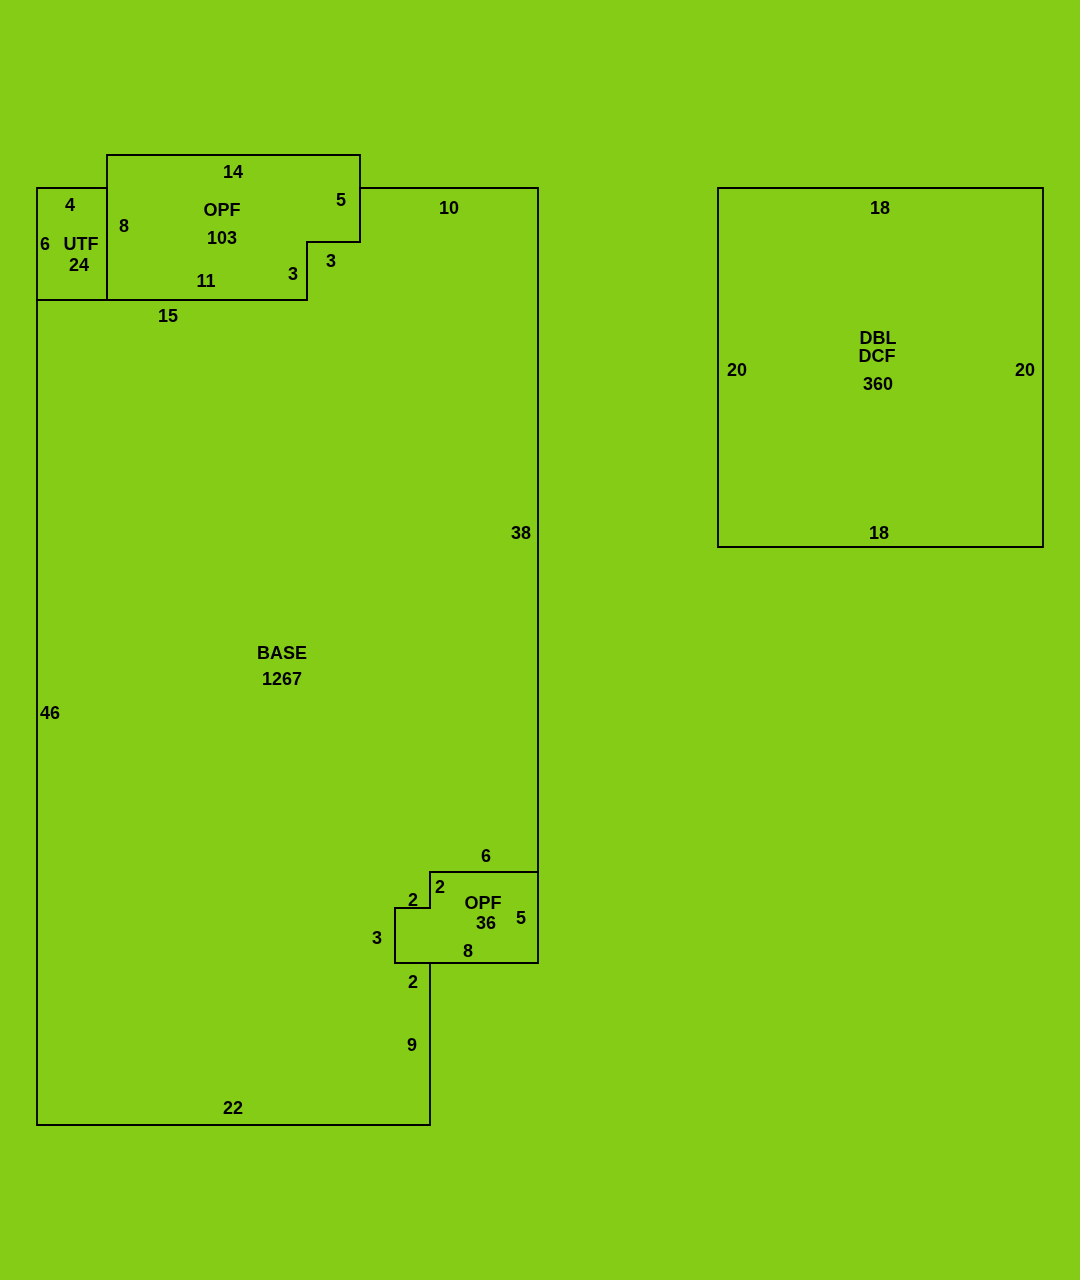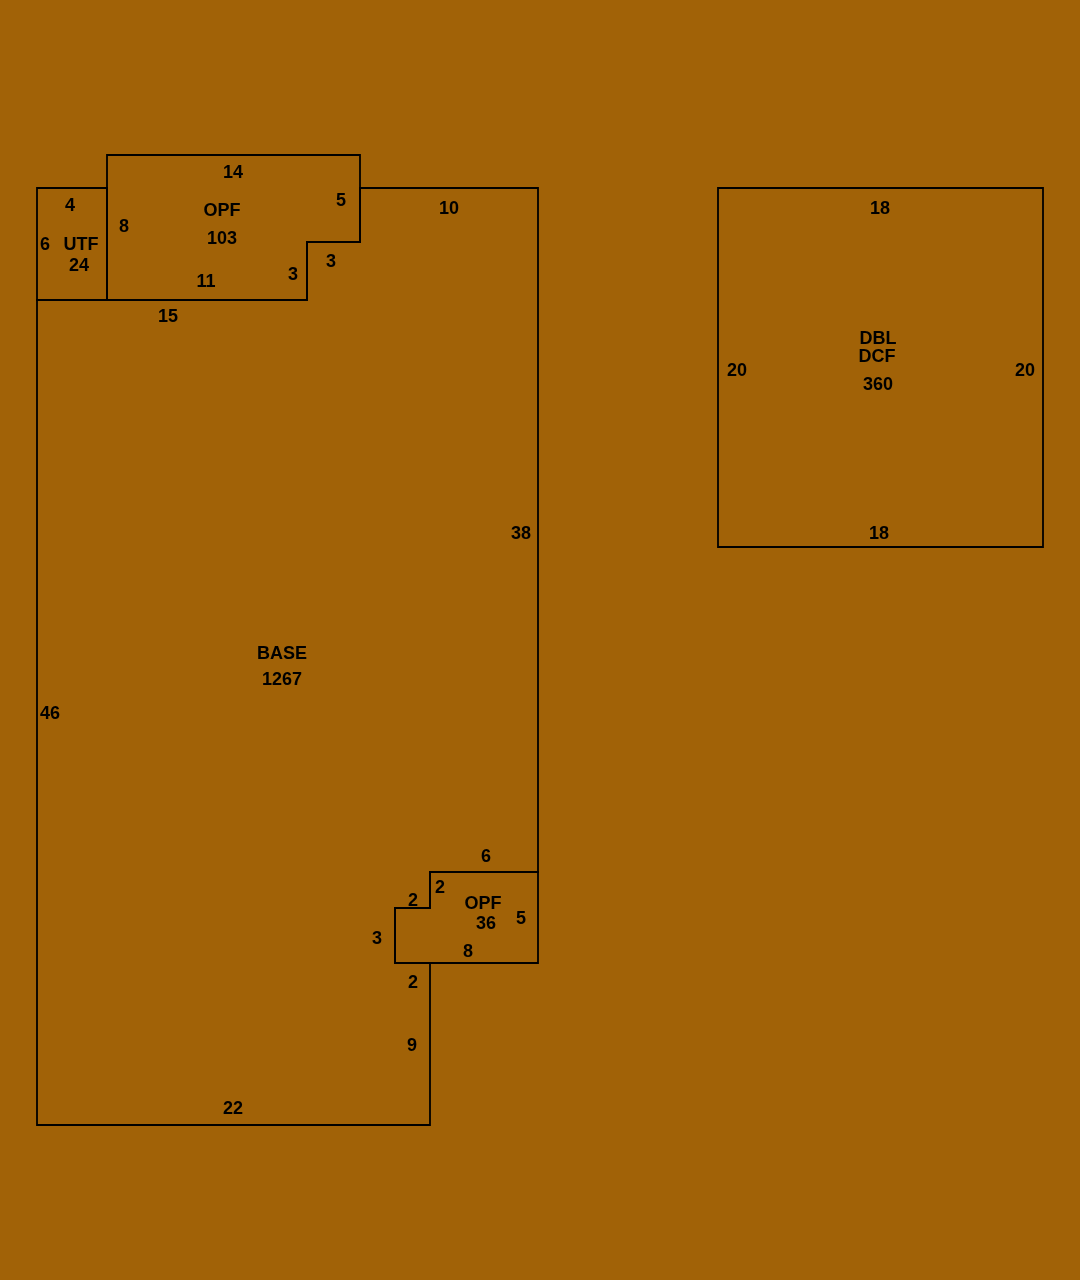--- a/index.html
+++ b/index.html
@@ -4,21 +4,21 @@
 <style>
   html, body {
     margin: 0;
     padding: 0;
     background: #ffffff;
   }
   #page {
     position: relative;
     width: 1080px;
     height: 1280px;
-    background: #a16207;
+    background: #84cc16;
     overflow: hidden;
   }
   #sketch {
     position: absolute;
     top: 0;
     left: 0;
   }
   .lbl {
     font-family: "Liberation Sans", sans-serif;
     font-weight: bold;

